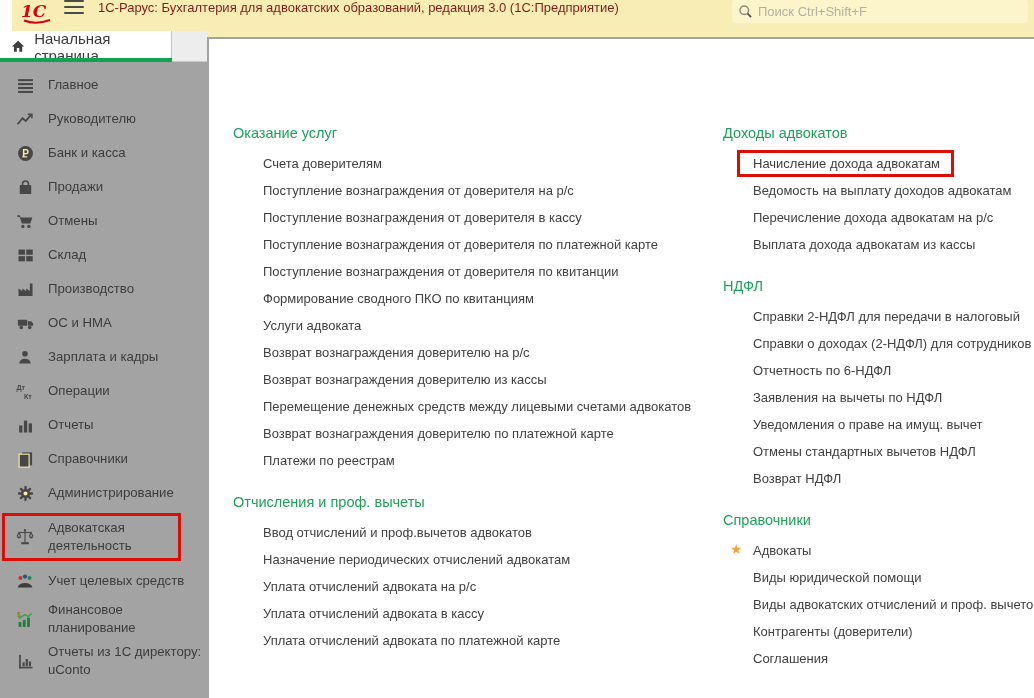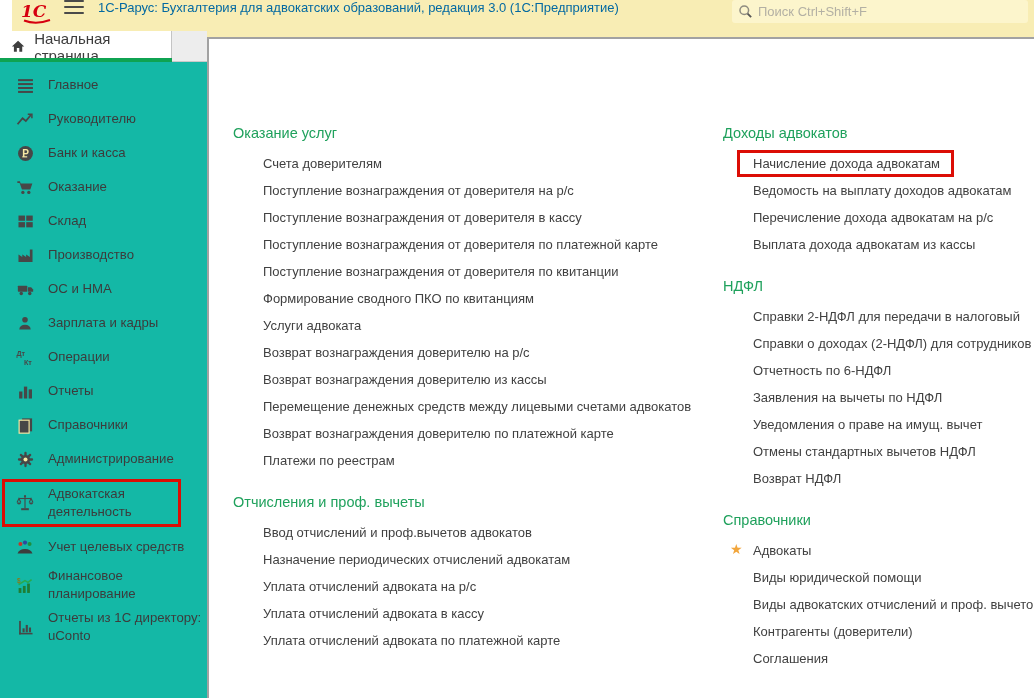--- a/index.html
+++ b/index.html
@@ -7,21 +7,21 @@
     font-family:"Liberation Sans","DejaVu Sans",sans-serif; }
   .stage { position:relative; width:1034px; height:698px; }
 
   
   .titlebar { position:absolute; top:0; left:12px; right:0; height:31px;
     background:#F8EDB4; display:flex; align-items:flex-start; padding:0 6px 0 8px; }
   .logo1c { width:34px; height:24px; flex:0 0 auto; }
   .hamburger { width:20px; height:14px; margin:0 14px 0 10px; display:flex;
     flex-direction:column; justify-content:space-between; cursor:pointer; }
   .hamburger i { display:block; height:2px; background:#4a4a4a; border-radius:1px; }
-  .apptitle { font-size:13px; color:#0369a1; white-space:nowrap; }
+  .apptitle { font-size:13px; color:#7f1d1d; white-space:nowrap; }
   .searchbox { margin-left:auto; width:296px; height:23px; background:#FCF5CC;
     border-radius:3px; display:flex; align-items:center; padding:0 6px; }
   .searchbox svg { flex:0 0 auto; margin-right:5px; }
   .searchbox input { border:none; outline:none; background:transparent; width:100%;
     font-size:13px; color:#555; font-family:inherit; }
   .searchbox input::placeholder { color:#B3B0A4; }
 
   
   .tabstrip { position:absolute; top:31px; left:0; width:207px; height:31px;
     background:#EDEDED; border-bottom:1px solid #C9C9C9; }
@@ -45,21 +45,21 @@
   .section-title { font-size:14.5px; color:#1FA15C; margin-bottom:9px; }
   .cmd { position:relative; height:27px; display:flex; align-items:center;
     padding-left:30px; font-size:13px; color:#414141; white-space:nowrap;
     cursor:pointer; }
   .cmd .star { position:absolute; left:7px; top:4px; color:#F2A63C; font-size:14px; }
   .cmd .lbl.hl-box { border:3px solid #DC0D05; padding:3px 11px 3px 13px;
     margin-left:-16px; }
 
   
   .sidebar { position:absolute; top:62px; left:0; width:207px; bottom:0;
-    background:#14b8a6; padding-top:6px; }
+    background:#a3a3a3; padding-top:6px; }
   .sb-item { display:flex; align-items:center; gap:12px; min-height:34px;
     padding:3px 4px 3px 14px; cursor:pointer; }
   .sb-ico { width:22px; flex:0 0 auto; display:flex; justify-content:center;
     color:#474747; }
   .sb-lbl { font-size:13.2px; line-height:18px; color:#3c3c3c; }
   .sb-item.hl { position:relative; z-index:3; border:3px solid #DC0D05;
     margin:3px 0 3px 2px; width:179px; padding-left:9px; }
 </style>
 </head>
 <body>
@@ -245,27 +245,36 @@
           <svg width="17" height="17" viewBox="0 0 16 16">
             <circle cx="8" cy="8" r="7" fill="currentColor"></circle>
             <text x="8" y="11.4" font-size="9.5" font-weight="bold" fill="#F8E9A4" text-anchor="middle" font-family="Liberation Sans,sans-serif">Р</text>
             <rect x="5" y="10.6" width="4.6" height="1.1" fill="#F8E9A4"></rect>
           </svg>
         </span>
         <span class="sb-lbl">Банк и касса</span>
       </div>
       <div class="sb-item">
         <span class="sb-ico">
+          <svg width="17" height="17" viewBox="0 0 16 16">
+            <path d="M5.2 6 V4.6 a2.8 2.8 0 0 1 5.6 0 V6" fill="none" stroke="currentColor" stroke-width="1.4"></path>
+            <rect x="2.6" y="5.6" width="10.8" height="8.6" rx="0.8" fill="currentColor"></rect>
+          </svg>
+        </span>
+        <span class="sb-lbl">Продажи</span>
+      </div>
+      <div class="sb-item">
+        <span class="sb-ico">
           <svg width="18" height="17" viewBox="0 0 16 16" fill="currentColor">
             <path d="M0.8 2.2 h2.4 l0.7 2 h11 l-1.9 5.6 H5.1 L3.3 4.6 2.9 3.7 H0.8 z"></path>
             <circle cx="6" cy="12.6" r="1.55"></circle>
             <circle cx="11.6" cy="12.6" r="1.55"></circle>
           </svg>
         </span>
-        <span class="sb-lbl">Оказание</span>
+        <span class="sb-lbl">Отмены</span>
       </div>
       <div class="sb-item">
         <span class="sb-ico">
           <svg width="17" height="17" viewBox="0 0 16 16" fill="currentColor">
             <rect x="1.4" y="2.4" width="6.1" height="4.9"></rect>
             <rect x="8.7" y="2.4" width="6.1" height="4.9"></rect>
             <rect x="1.4" y="8.6" width="6.1" height="4.9"></rect>
             <rect x="8.7" y="8.6" width="6.1" height="4.9"></rect>
           </svg>
         </span>

